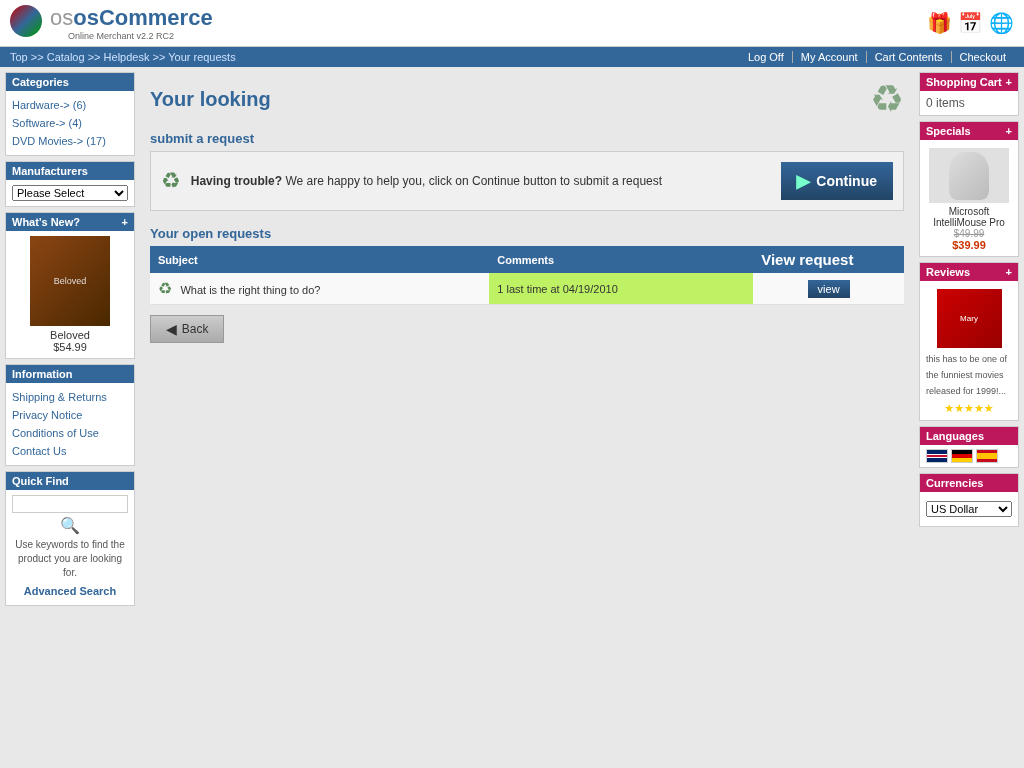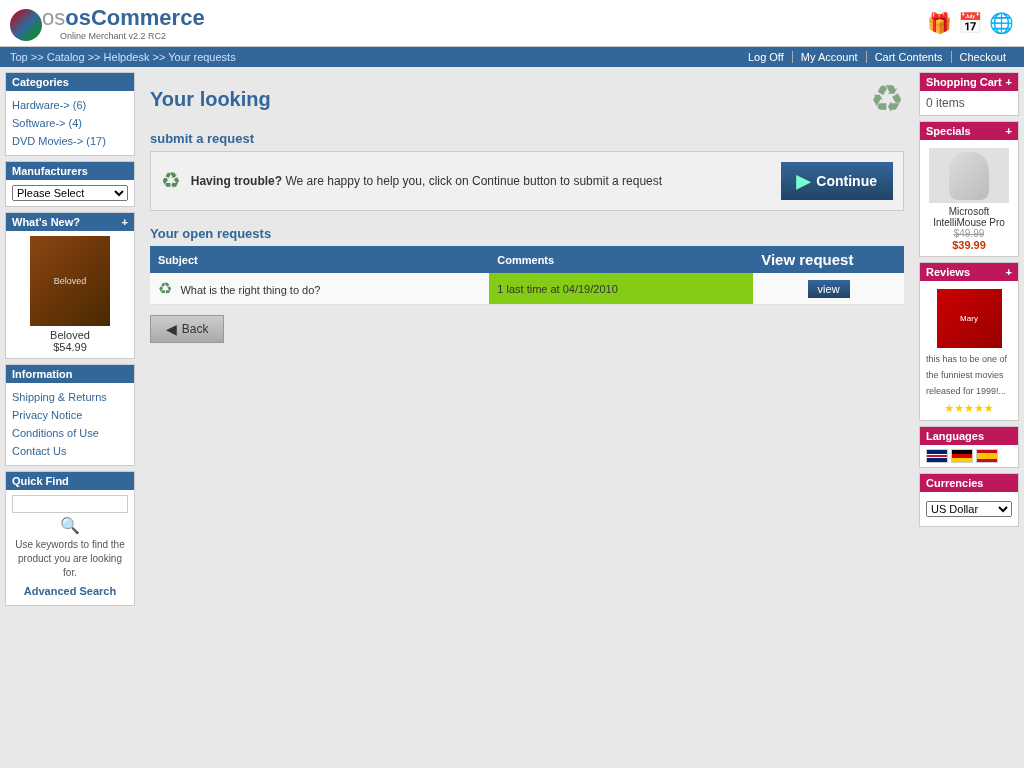--- a/index.html
+++ b/index.html
@@ -55,21 +55,21 @@
     .flag-de { background: linear-gradient(180deg, #000 33%, #D00 33%, #D00 67%, #FFCE00 67%); }
     .flag-es { background: linear-gradient(180deg, #c60b1e 25%, #ffc400 25%, #ffc400 75%, #c60b1e 75%); }
 
     
     .logo-circle { width: 32px; height: 32px; border-radius: 50%; background: linear-gradient(135deg, #cc0000, #336699, #009900); display: inline-block; }
   </style>
 </head>
 <body>
 
 <div id="header">
-  <div style="display:flex;align-items:flex-end;">
+  <div style="display:flex;align-items:flex-start;gap:8px;">
     <span class="logo-circle"></span>
     <div>
       <div style="font-size:22px;font-weight:bold;color:#333;">
         <span style="color:#999;font-weight:normal;">os</span><span style="color:#336699;font-weight:bold;">osCommerce</span>
       </div>
       <div style="font-size:9px;color:#666;margin-left:18px;">Online Merchant v2.2 RC2</div>
     </div>
   </div>
   <div style="display:flex;gap:6px;align-items:center;">
     <span style="font-size:20px;cursor:pointer;">🎁</span>
@@ -181,21 +181,21 @@
             <th style="background:#336699;color:#fff;padding:5px 8px;text-align:left;font-size:11px;width:35%;">Comments</th>
             <th style="background:#336699;color:#fff;padding:5px 8px;text-align:left;font-size:15px;width:20%;">View request</th>
           </tr>
         </thead>
         <tbody>
           <tr>
             <td style="padding:6px 8px;background:#f9f9f9;border-bottom:1px solid #e0e0e0;font-size:11px;display:table-cell;vertical-align:middle;">
               <span style="font-size:16px;color:#5a8a5a;margin-right:5px;">♻</span>
               <span>What is the right thing to do?</span>
             </td>
-            <td style="padding:6px 8px;background:#84cc16;border-bottom:1px solid #e0e0e0;font-size:11px;">1 last time at 04/19/2010</td>
+            <td style="padding:6px 8px;background:#bef264;border-bottom:1px solid #e0e0e0;font-size:11px;">1 last time at 04/19/2010</td>
             <td style="padding:6px 8px;background:#f9f9f9;border-bottom:1px solid #e0e0e0;font-size:11px;text-align:center;">
               <button style="background:linear-gradient(to bottom,#336699,#224466);color:#fff;border:none;padding:3px 10px;font-size:11px;cursor:pointer;">view</button>
             </td>
           </tr>
         </tbody>
       </table>
     </div>
 
     <div style="margin-top:10px;">
       <button style="background:linear-gradient(to bottom,#ccc,#aaa);color:#333;border:1px solid #999;padding:5px 15px;font-size:12px;cursor:pointer;display:flex;align-items:center;gap:5px;">

